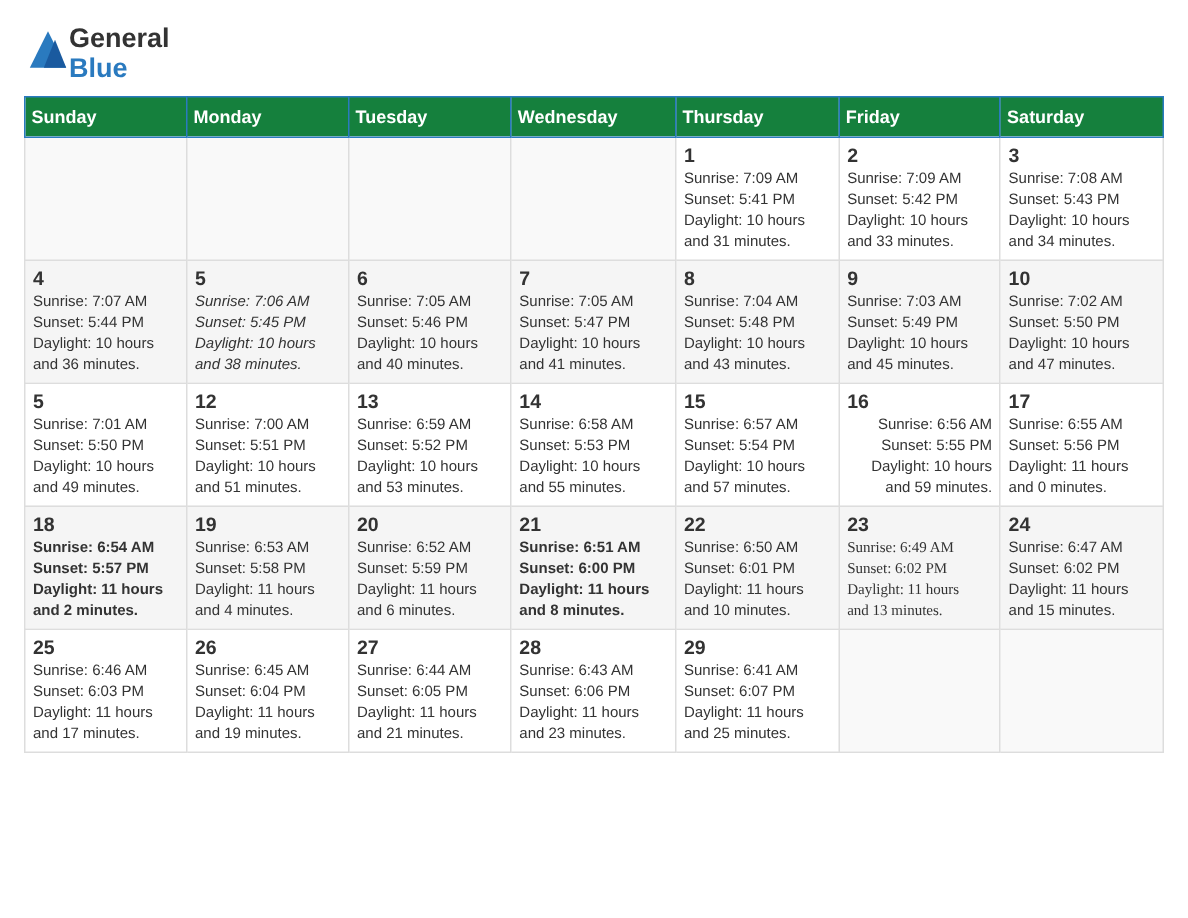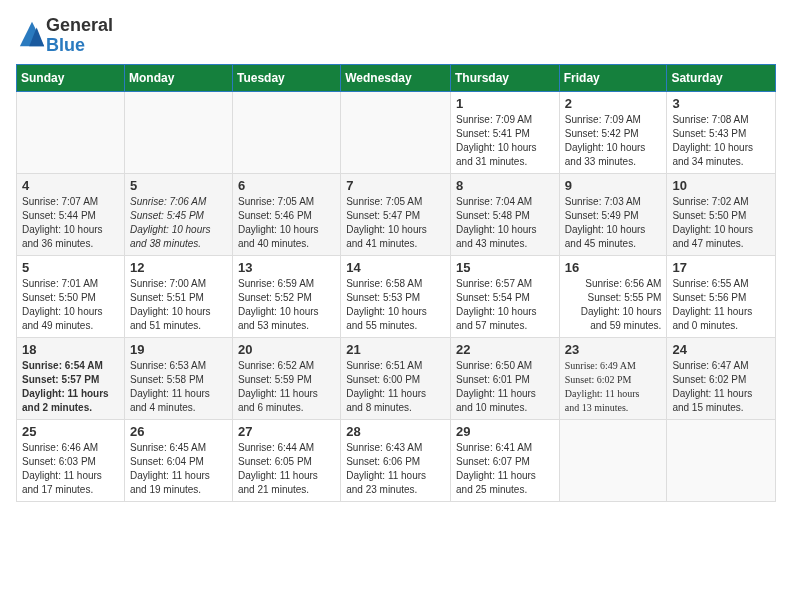--- a/index.html
+++ b/index.html
@@ -270,21 +270,21 @@
         </td>
         <td>
           <span class="day-number">20</span>
           <div class="day-info" style="white-space: pre-line;">Sunrise: 6:52 AM
 Sunset: 5:59 PM
 Daylight: 11 hours
 and 6 minutes.</div>
         </td>
         <td>
           <span class="day-number">21</span>
-          <div class="day-info" style="white-space: pre-line;">Sunrise: 6:51 AM
+          <div class="day-info" style="white-space: pre-line; font-weight: bold;">Sunrise: 6:51 AM
 Sunset: 6:00 PM
 Daylight: 11 hours
 and 8 minutes.</div>
         </td>
         <td>
           <span class="day-number">22</span>
           <div class="day-info" style="white-space: pre-line;">Sunrise: 6:50 AM
 Sunset: 6:01 PM
 Daylight: 11 hours
 and 10 minutes.</div>

